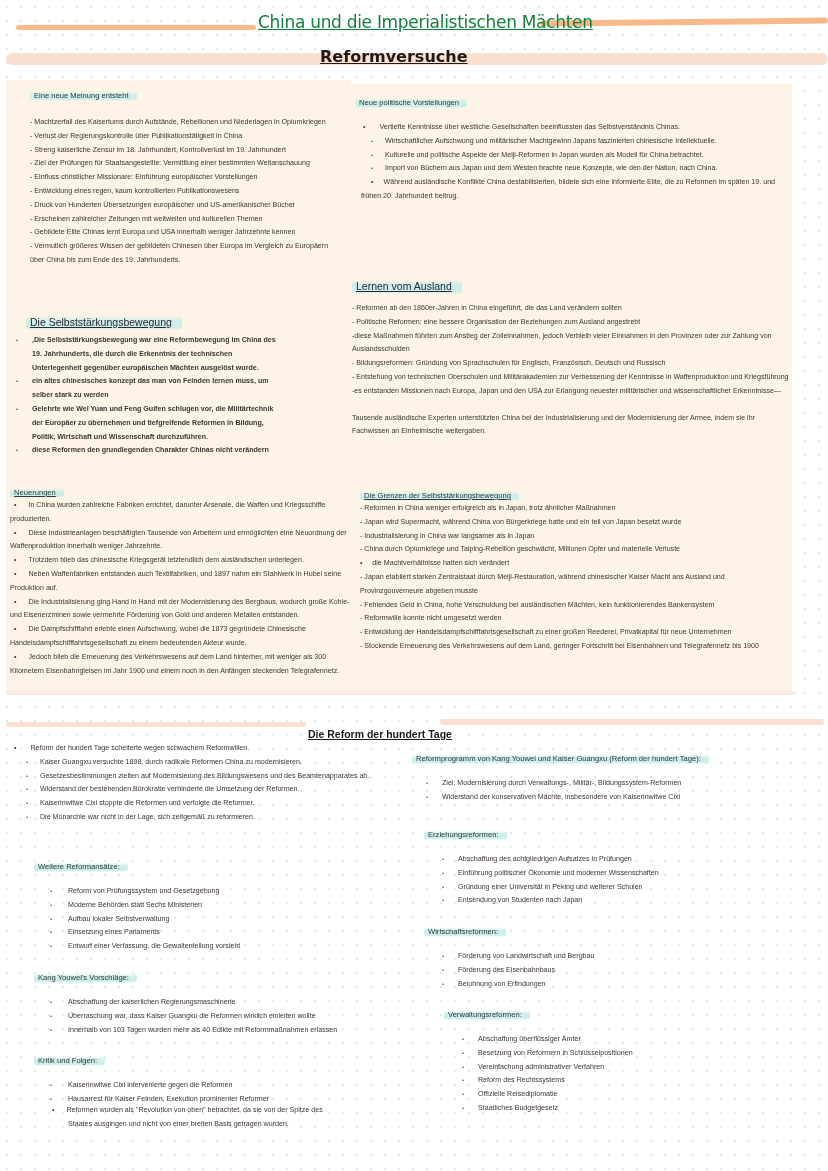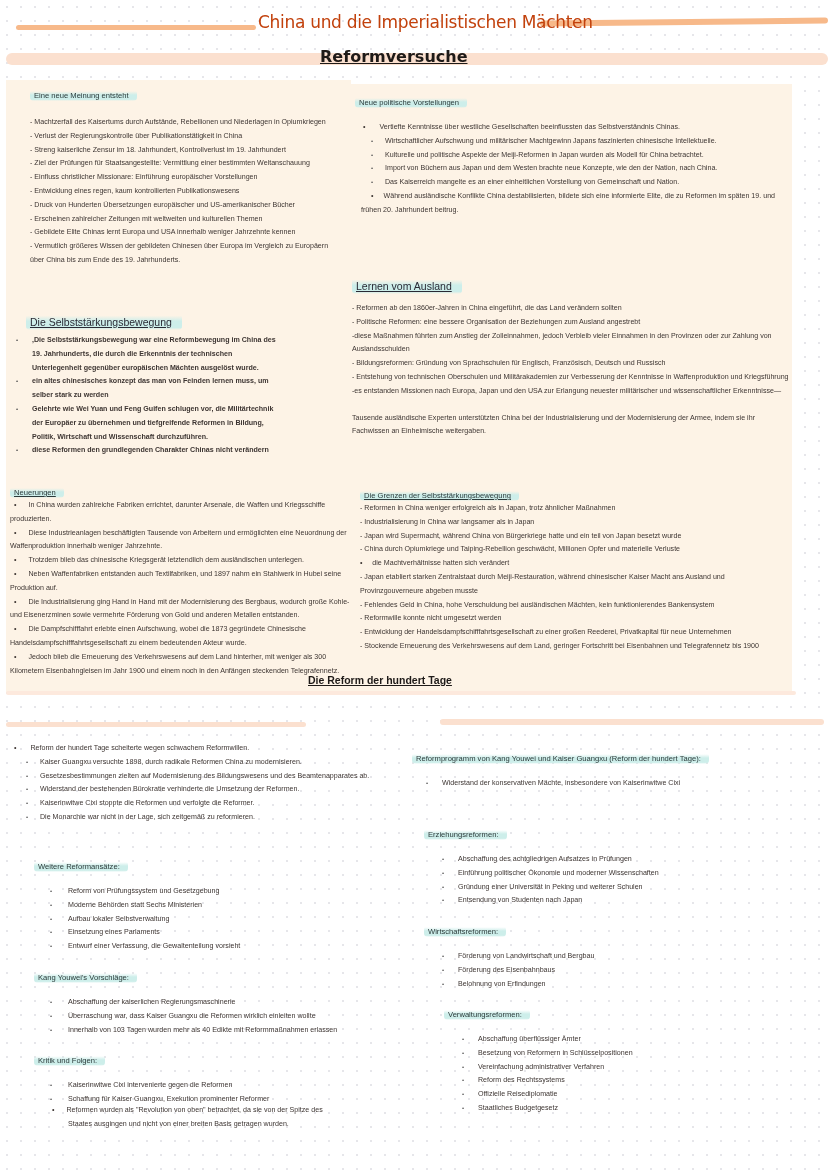--- a/index.html
+++ b/index.html
@@ -9,22 +9,22 @@
     background-image: radial-gradient(circle, #e6e6ea 0.9px, transparent 1.1px);
     background-size: 14px 14px;
     font-family: "Liberation Sans", sans-serif;
     color: #3a3330;
     position: relative;
   }
   .abs { position: absolute; }
   .stroke { position: absolute; border-radius: 6px; }
   .title-main {
     position: absolute; left: 258px; top: 12px; width: 280px; text-align: center;
-    font-family: "DejaVu Sans", sans-serif; font-size: 17px; color: #c2410c;
-    letter-spacing: -0.3px; white-space: nowrap;
+    font-family: "DejaVu Sans", sans-serif; font-size: 17px; color: #15803d;
+    text-decoration: underline; letter-spacing: -0.3px; white-space: nowrap;
   }
   .title-sub {
     position: absolute; left: 320px; top: 47px; width: 140px; text-align: center;
     font-family: "DejaVu Sans", sans-serif; font-size: 16px; font-weight: bold; color: #1e1a18;
     text-decoration: underline; white-space: nowrap;
   }
   .panel { position: absolute; background: #fdf3e6; }
   .hl {
     display: inline-block; background: linear-gradient(180deg, rgba(200,235,230,0) 10%, #cdeeea 45%, #cdeeea 85%, rgba(200,235,230,0) 100%);
     padding: 1px 8px 1px 4px; border-radius: 4px; font-size: 7.6px; color: #2c3a3a;
@@ -34,21 +34,21 @@
   .txt { font-size: 7.1px; line-height: 13.8px; color: #3d3532; }
   .txt p { margin: 0; }
   ul.b { list-style: none; }
   ul.b li { position: relative; padding-left: 20px; }
   ul.b li::before { content: "\2022"; position: absolute; left: 4px; top: 0; font-size: 6px; color: #555; }
   ul.b.ind li { padding-left: 48px; }
   ul.b.ind li::before { left: 30px; }
   ul.b.sub li { padding-left: 30px; }
   ul.b.sub li::before { left: 16px; }
   .section-title {
-    position: absolute; left: 308px; top: 674px; width: 132px; text-align: center; white-space: nowrap;
+    position: absolute; left: 308px; top: 728px; width: 132px; text-align: center; white-space: nowrap;
     font-size: 10.5px; font-weight: bold; color: #1e1a18; text-decoration: underline;
   }
 </style>
 </head>
 <body>
 
 <div class="stroke" style="left:16px;top:25px;width:240px;height:5px;background:#f7b98a;"></div>
 <div class="stroke" style="left:540px;top:19px;width:288px;height:6px;background:#f7b98a;transform:rotate(-0.6deg);"></div>
 <div class="stroke" style="left:6px;top:53px;width:822px;height:12px;background:#fbe0cf;"></div>
 
@@ -98,21 +98,20 @@
 </div>
 
 <div class="abs" style="left:355px;top:91px;width:430px;">
   <span class="hl">Neue politische Vorstellungen</span>
   <div class="txt" style="margin-top:12px;">
     <p><span style="padding:0 14px 0 8px;">•</span><span>Vertiefte Kenntnisse über westliche Gesellschaften beeinflussten das Selbstverständnis Chinas.</span></p>
     <ul class="b sub">
       <li>Wirtschaftlicher Aufschwung und militärischer Machtgewinn Japans faszinierten chinesische Intellektuelle.</li>
       <li>Kulturelle und politische Aspekte der Meiji-Reformen in Japan wurden als Modell für China betrachtet.</li>
       <li>Import von Büchern aus Japan und dem Westen brachte neue Konzepte, wie den der Nation, nach China.</li>
-      <li>Das Kaiserreich mangelte es an einer einheitlichen Vorstellung von Gemeinschaft und Nation.</li>
     </ul>
     <p style="padding-left:6px;"><span style="padding:0 10px 0 10px;">•</span><span>Während ausländische Konflikte China destabilisierten, bildete sich eine informierte Elite, die zu Reformen im späten 19. und frühen 20. Jahrhundert beitrug.</span></p>
   </div>
 </div>
 
 <div class="abs" style="left:352px;top:276px;width:440px;">
   <span class="hl big" style="text-decoration:underline;">Lernen vom Ausland</span>
   <div class="txt" style="margin-top:8px;">
     <p>- Reformen ab den 1860er-Jahren in China eingeführt, die das Land verändern sollten</p>
     <p>- Politische Reformen: eine bessere Organisation der Beziehungen zum Ausland angestrebt</p>
@@ -122,22 +121,22 @@
     <p>-es entstanden Missionen nach Europa, Japan und den USA zur Erlangung neuester militärischer und wissenschaftlicher Erkenntnisse—</p>
     <p style="height:13px;"></p>
     <p>Tausende ausländische Experten unterstützten China bei der Industrialisierung und der Modernisierung der Armee, indem sie ihr Fachwissen an Einheimische weitergaben.</p>
   </div>
 </div>
 
 <div class="abs" style="left:360px;top:484px;width:425px;">
   <span class="hl ul">Die Grenzen der Selbststärkungsbewegung</span>
   <div class="txt" style="margin-top:0px;">
     <p>- Reformen in China weniger erfolgreich als in Japan, trotz ähnlicher Maßnahmen</p>
+    <p>- Japan wird Supermacht, während China von Bürgerkriege hatte und ein teil von Japan besetzt wurde</p>
     <p>- Industrialisierung in China war  langsamer als in Japan</p>
-    <p>- Japan wird Supermacht, während China von Bürgerkriege hatte und ein teil von Japan besetzt wurde</p>
     <p>- China durch Opiumkriege und Taiping-Rebellion geschwächt, Millionen Opfer und materielle Verluste</p>
     <p style="white-space:pre;">•     die Machtverhältnisse hatten sich verändert</p>
     <p>- Japan etabliert starken Zentralstaat durch Meiji-Restauration, während chinesischer Kaiser Macht ans Ausland und Provinzgouverneure abgeben musste</p>
     <p>- Fehlendes  Geld in China, hohe Verschuldung bei ausländischen Mächten, kein funktionierendes Bankensystem</p>
     <p>- Reformwille konnte nicht umgesetzt werden</p>
     <p>- Entwicklung der Handelsdampfschifffahrtsgesellschaft zu einer großen Reederei, Privatkapital für neue Unternehmen</p>
     <p>- Stockende Erneuerung des Verkehrswesens auf dem Land, geringer Fortschritt bei Eisenbahnen und Telegrafennetz bis 1900</p>
   </div>
 </div>
 
@@ -174,30 +173,31 @@
     <li>Abschaffung der kaiserlichen Regierungsmaschinerie</li>
     <li>Überraschung war, dass Kaiser Guangxu die Reformen wirklich einleiten wollte</li>
     <li>Innerhalb von 103 Tagen wurden mehr als 40 Edikte mit Reformmaßnahmen erlassen</li>
   </ul>
 </div>
 
 <div class="abs" style="left:34px;top:1049px;width:360px;">
   <span class="hl">Kritik und Folgen:</span>
   <ul class="b txt ind" style="margin-top:12px;margin-left:-14px;">
     <li>Kaiserinwitwe Cixi intervenierte gegen die Reformen</li>
-    <li>Schaffung für Kaiser Guangxu, Exekution prominenter Reformer</li>
+    <li>Hausarrest für Kaiser Feinden, Exekution prominenter Reformer</li>
   </ul>
 </div>
 <div class="abs txt" style="left:38px;top:1104px;width:300px;text-indent:-30px;padding-left:30px;">
   <span style="padding:0 12px 0 14px;">•</span><span>Reformen wurden als "Revolution von oben" betrachtet, da sie von der Spitze des Staates ausgingen und nicht von einer breiten Basis getragen wurden.</span>
 </div>
 
 <div class="abs" style="left:412px;top:747px;width:410px;">
   <span class="hl">Reformprogramm von Kang Youwei und Kaiser Guangxu (Reform der hundert Tage):</span>
   <ul class="b txt" style="margin-top:12px;padding-left:10px;">
+    <li>Ziel: Modernisierung durch Verwaltungs-, Militär-, Bildungssystem-Reformen</li>
     <li>Widerstand der konservativen Mächte, insbesondere von Kaiserinwitwe Cixi</li>
   </ul>
 </div>
 
 <div class="abs" style="left:424px;top:823px;width:400px;">
   <span class="hl">Erziehungsreformen:</span>
   <ul class="b txt" style="margin-top:12px;padding-left:14px;">
     <li>Abschaffung des achtgliedrigen Aufsatzes in Prüfungen</li>
     <li>Einführung politischer Ökonomie und moderner Wissenschaften</li>
     <li>Gründung einer Universität in Peking und weiterer Schulen</li>

